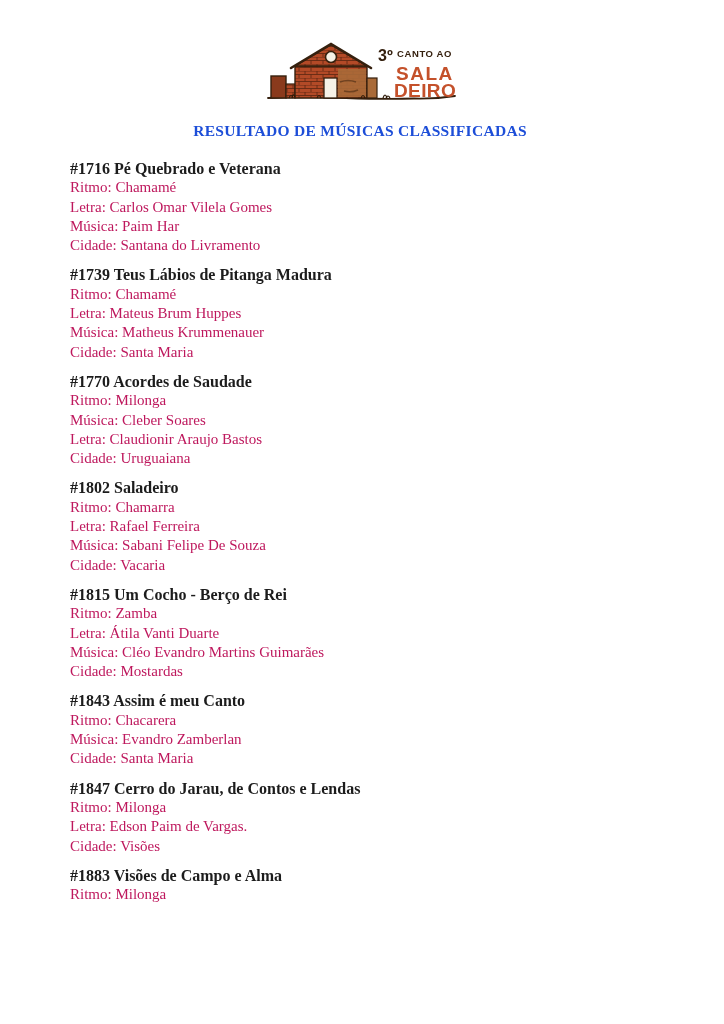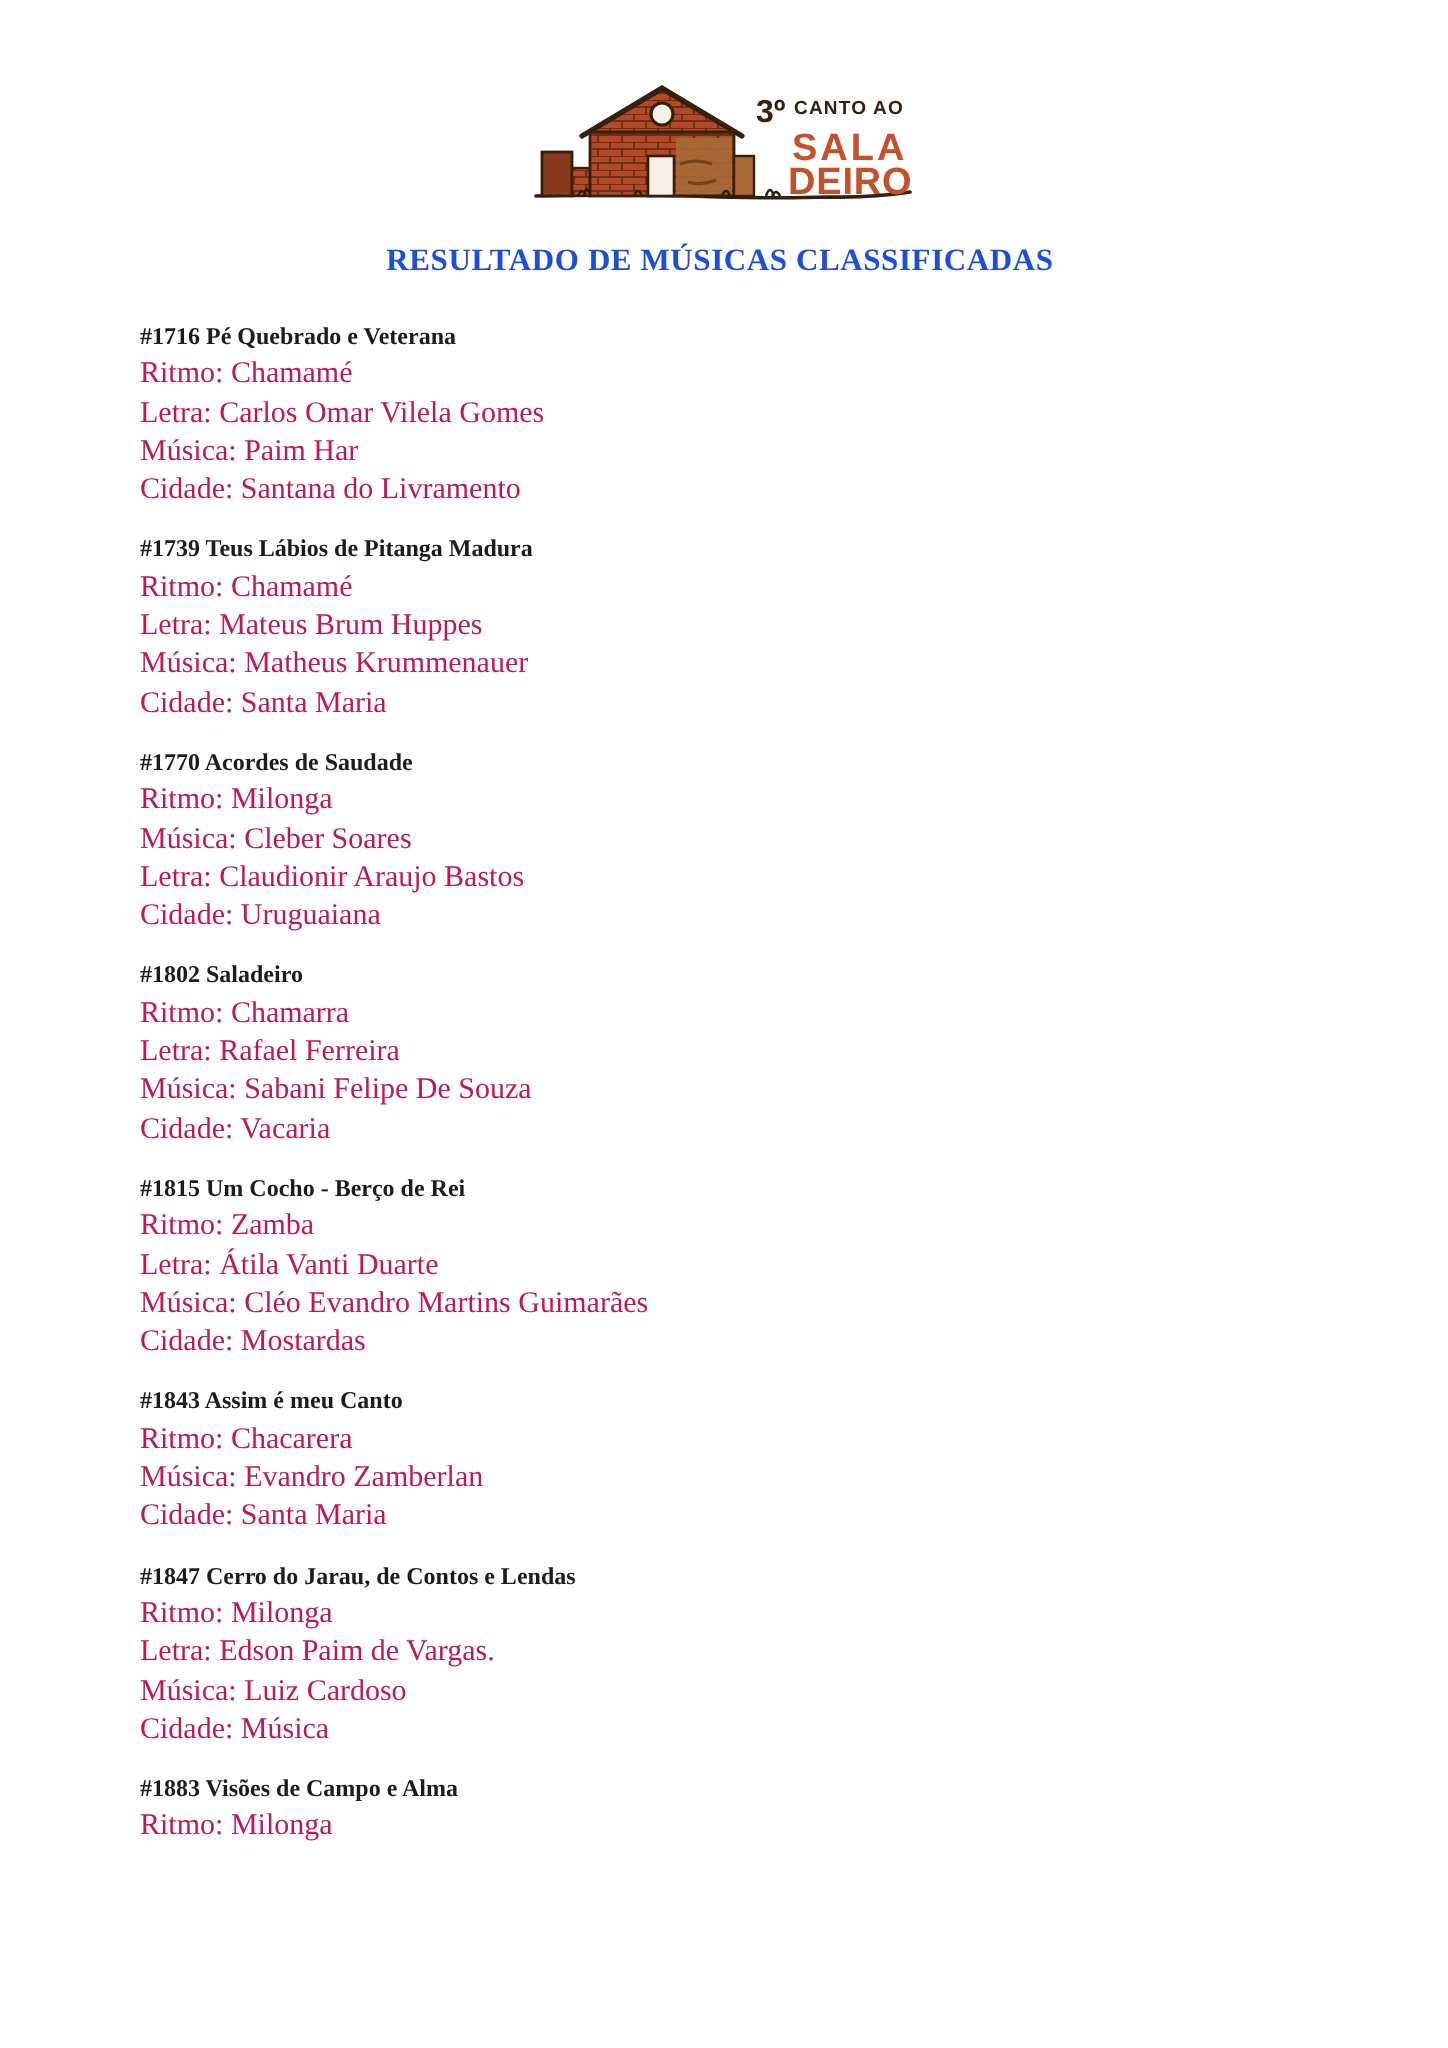--- a/index.html
+++ b/index.html
@@ -31,21 +31,21 @@
   }
   .entries {
     margin: 19px 60px 0 70px;
     color: #2b2b2b;
   }
   .entry {
     margin-bottom: 10px;
   }
   .entry-heading {
     font-weight: 700;
-    font-size: 12px;
+    font-size: 16px;
     line-height: 19.3px;
     color: #1c1c1c;
   }
   .entry-line {
     font-size: 15px;
     line-height: 19.3px;
     color: #be185d;
   }
 </style>
 </head>
@@ -150,22 +150,21 @@
           <div class="entry-line"><span>Música: </span><span>Evandro Zamberlan</span></div>
           <div class="entry-line"><span>Cidade: </span><span>Santa Maria</span></div>
         </div>
   </div>
 
   <div class="entry">
     <div class="entry-heading"><span>#1847</span> <span>Cerro do Jarau, de Contos e Lendas</span></div>
     <div>
           <div class="entry-line"><span>Ritmo: </span><span>Milonga</span></div>
           <div class="entry-line"><span>Letra: </span><span>Edson Paim de Vargas.</span></div>
-          <div class="entry-line"><span>Música: </span><span>Luiz Cardoso</span></div>
-          <div class="entry-line"><span>Cidade: </span><span>Música</span></div>
+          <div class="entry-line"><span>Cidade: </span><span>Visões</span></div>
         </div>
   </div>
 
   <div class="entry">
     <div class="entry-heading"><span>#1883</span> <span>Visões de Campo e Alma</span></div>
     <div>
           <div class="entry-line"><span>Ritmo: </span><span>Milonga</span></div>
         </div>
   </div>
 </div>

